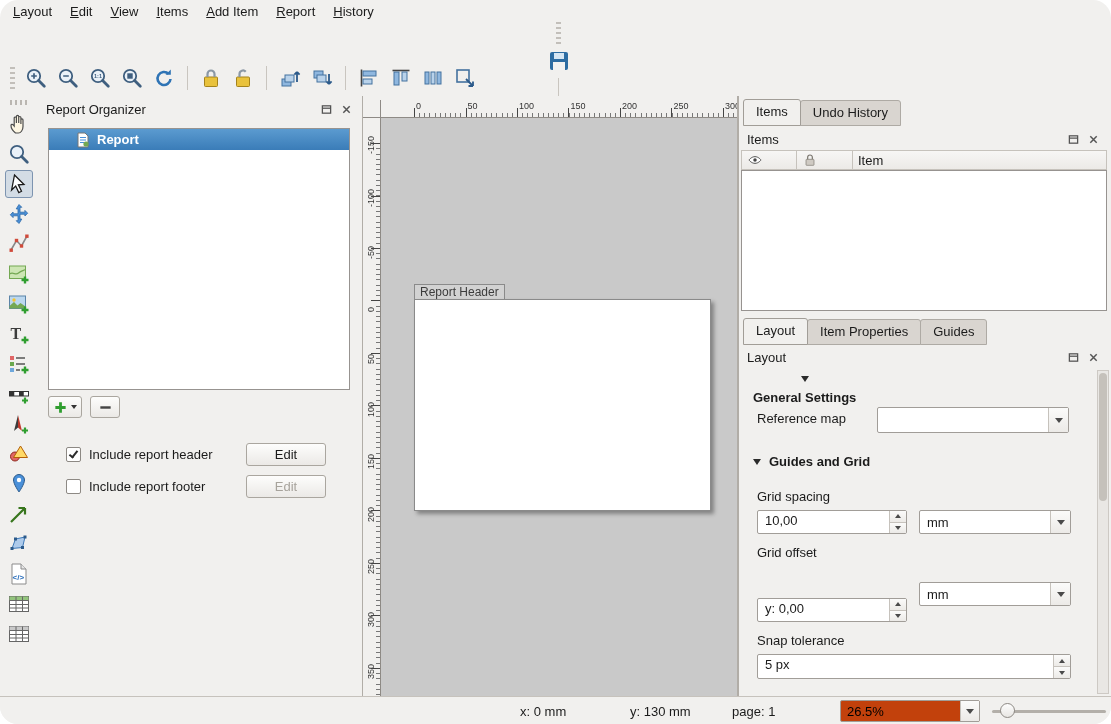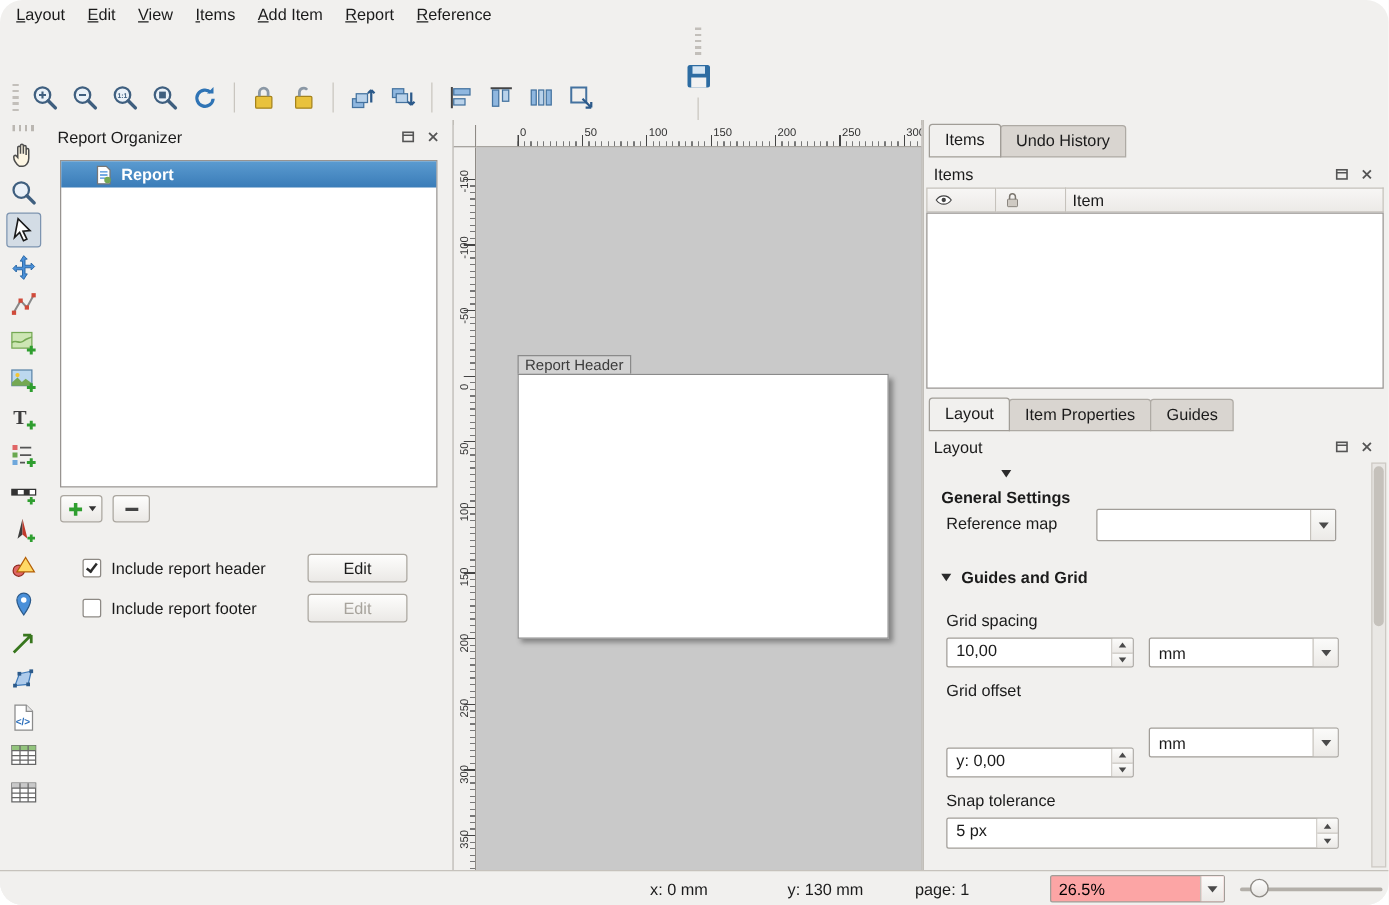--- a/index.html
+++ b/index.html
@@ -94,42 +94,42 @@
 .sp-spacing{left:16px;top:140px;width:150px;}
 .sp-x{left:16px;top:196px;width:150px;}
 .sp-y{left:16px;top:228px;width:150px;}
 .sp-snap{left:16px;top:284px;width:314px;height:25px;}
 .rscroll{position:absolute;right:2px;top:274px;bottom:2px;width:12px;background:#e9e7e4;border:1px solid #cdc9c4;}
 .rthumb{position:absolute;left:1px;right:1px;top:2px;height:128px;background:#c5c1bb;border-radius:5px;}
 
 .statusbar{position:absolute;left:0;right:0;bottom:0;height:28px;background:#f1f0ee;border-top:1px solid #c6c2bc;}
 .stlabel{position:absolute;top:7px;}
 .st-x{left:520px;}.st-y{left:630px;}.st-page{left:732px;}
-.zcombo{position:absolute;left:840px;top:3px;width:140px;height:22px;border:1px solid #a19d98;background:#fca5a5;display:flex;border-radius:2px;}
+.zcombo{position:absolute;left:840px;top:3px;width:140px;height:22px;border:1px solid #a19d98;background:#c2410c;display:flex;border-radius:2px;}
 .zcombo input{flex:1;min-width:0;border:none;outline:none;font:13px "Liberation Sans","DejaVu Sans",sans-serif;padding:0 6px;background:transparent;}
 .zbtn{width:19px;border-left:1px solid #c6c2bc;background:linear-gradient(#fbfbfa,#eceae7);display:flex;align-items:center;justify-content:center;}
 .slider{position:absolute;left:992px;top:4px;width:114px;height:20px;}
 .groove{position:absolute;left:0;right:0;top:9px;height:3px;background:#b3afa9;border-radius:2px;}
 .shandle{position:absolute;left:8px;top:2px;width:15px;height:15px;border-radius:50%;background:linear-gradient(#fdfdfd,#e8e6e3);border:1px solid #8d8984;}
 svg{display:block;}
 </style>
 </head>
 <body>
 
 <div class="app">
 
   <div class="menubar">
 
   <span class="menu-item">Layout</span>
       <span class="menu-item">Edit</span>
       <span class="menu-item">View</span>
       <span class="menu-item">Items</span>
       <span class="menu-item">Add Item</span>
       <span class="menu-item">Report</span>
-      <span class="menu-item">Reference</span>
+      <span class="menu-item">History</span>
     </div>
 
   <div class="toolbar t1">
     <span class="vgrip"></span>
     <span class="tbtn">
         <svg viewBox="0 0 24 24" width="24" height="24">
           <rect x="3" y="3" width="18" height="18" rx="2" fill="#2d6ca2"></rect>
           <rect x="7" y="4" width="10" height="6" fill="#d6e6f3"></rect>
           <rect x="6" y="13" width="12" height="8" fill="#f2f2f2"></rect>
         </svg>

